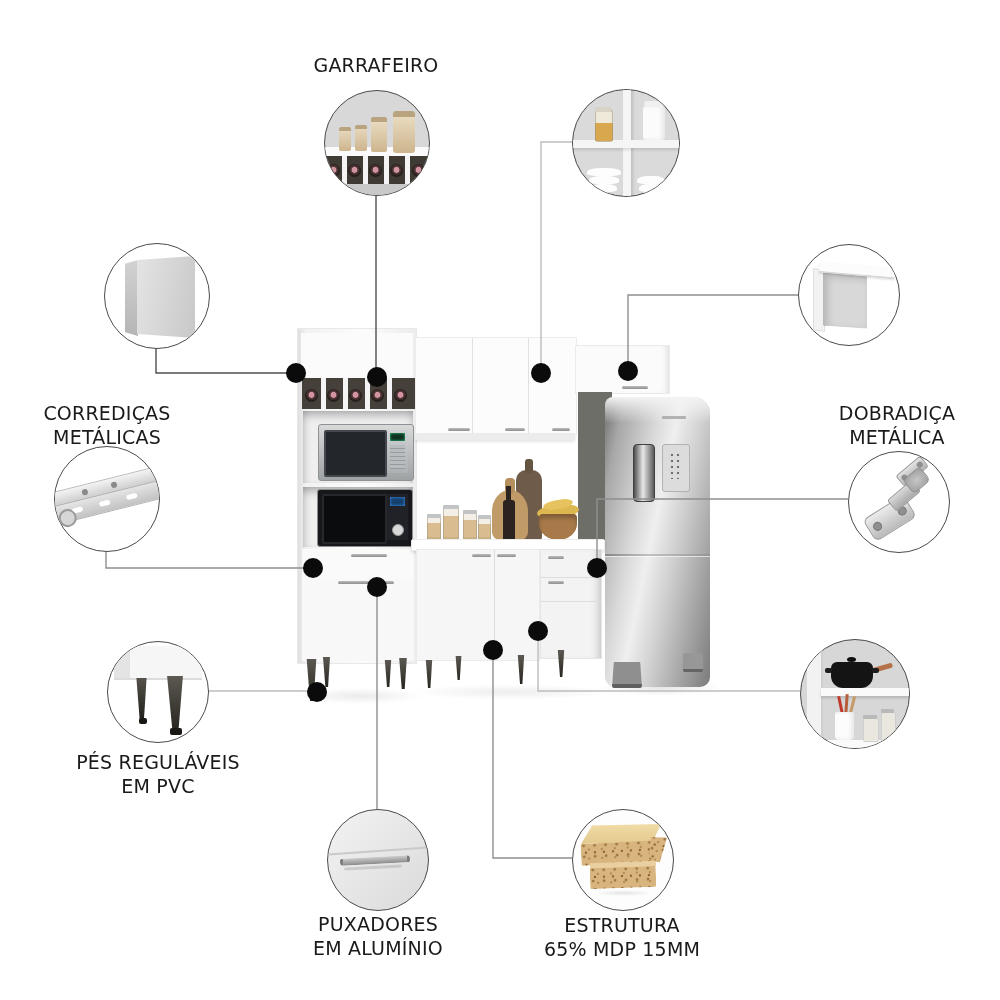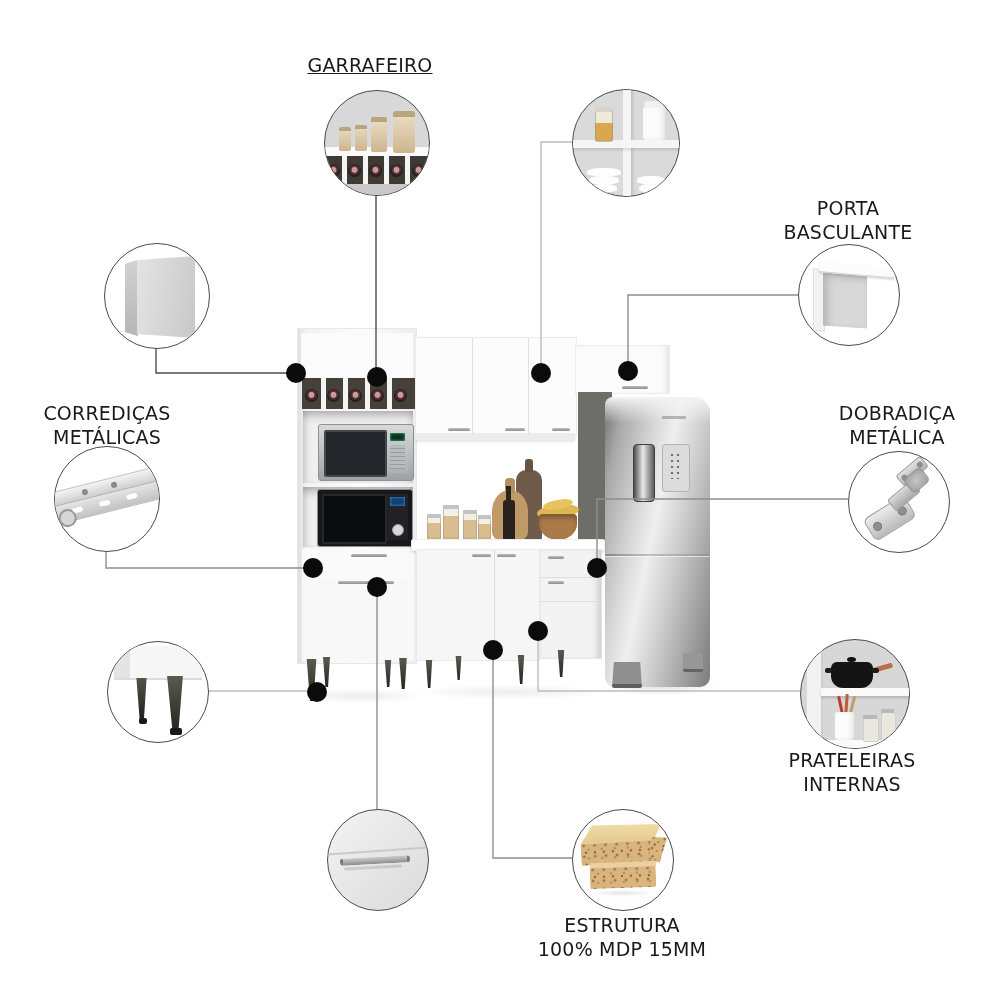--- a/index.html
+++ b/index.html
@@ -178,31 +178,31 @@
     <circle class="dot" cx="541" cy="373" r="10"></circle>
     <circle class="dot" cx="628" cy="371" r="10"></circle>
     <circle class="dot" cx="313" cy="568" r="10"></circle>
     <circle class="dot" cx="597" cy="568" r="10"></circle>
     <circle class="dot" cx="377" cy="587" r="10"></circle>
     <circle class="dot" cx="538" cy="631" r="10"></circle>
     <circle class="dot" cx="493" cy="650" r="10"></circle>
     <circle class="dot" cx="317" cy="692" r="10"></circle>
   </svg>
 
-  <div class="callout-label" style="left:240px;top:53px;text-decoration:underline;">GARRAFEIRO</div>
-  <div class="callout-label" style="left:718px;top:196px;">PORTA
-BASCULANTE</div>
+  <div class="callout-label" style="left:246px;top:53px;">GARRAFEIRO</div>
   <div class="callout-label" style="left:-23px;top:401px;">CORREDIÇAS
 METÁLICAS</div>
   <div class="callout-label" style="left:767px;top:401px;">DOBRADIÇA
 METÁLICA</div>
-  <div class="callout-label" style="left:722px;top:748px;">PRATELEIRAS
-INTERNAS</div>
+  <div class="callout-label" style="left:28px;top:750px;">PÉS REGULÁVEIS
+EM PVC</div>
+  <div class="callout-label" style="left:248px;top:912px;">PUXADORES
+EM ALUMÍNIO</div>
   <div class="callout-label" style="left:492px;top:913px;">ESTRUTURA
-100% MDP 15MM</div>
+65% MDP 15MM</div>
 
   <div class="callout-photo" style="left:324px;top:90px;width:104px;height:104px;background:#d8d8d8;">
     <div class="abs" style="left:0;top:56px;width:104px;height:9px;background:#fafafa;box-shadow:0 2px 3px rgba(0,0,0,.18);"></div>
     <div class="abs" style="left:14px;top:36px;width:12px;height:20px;background:linear-gradient(#e5d6bb,#cdb58d);border-top:4px solid #b9a47f;border-radius:2px;"></div>
     <div class="abs" style="left:30px;top:34px;width:12px;height:22px;background:linear-gradient(#e5d6bb,#cdb58d);border-top:4px solid #b9a47f;border-radius:2px;"></div>
     <div class="abs" style="left:46px;top:26px;width:16px;height:30px;background:linear-gradient(#e8dabf,#cdb58d);border-top:5px solid #b9a47f;border-radius:2px;"></div>
     <div class="abs" style="left:68px;top:20px;width:22px;height:36px;background:linear-gradient(#e8dabf,#cdb58d);border-top:6px solid #b9a47f;border-radius:3px;"></div>
     <div class="abs" style="left:0;top:65px;width:104px;height:28px;background:#3f3a33;">
       <div class="wdiv" style="left:17px;"></div>
       <div class="wdiv" style="left:38px;"></div>

